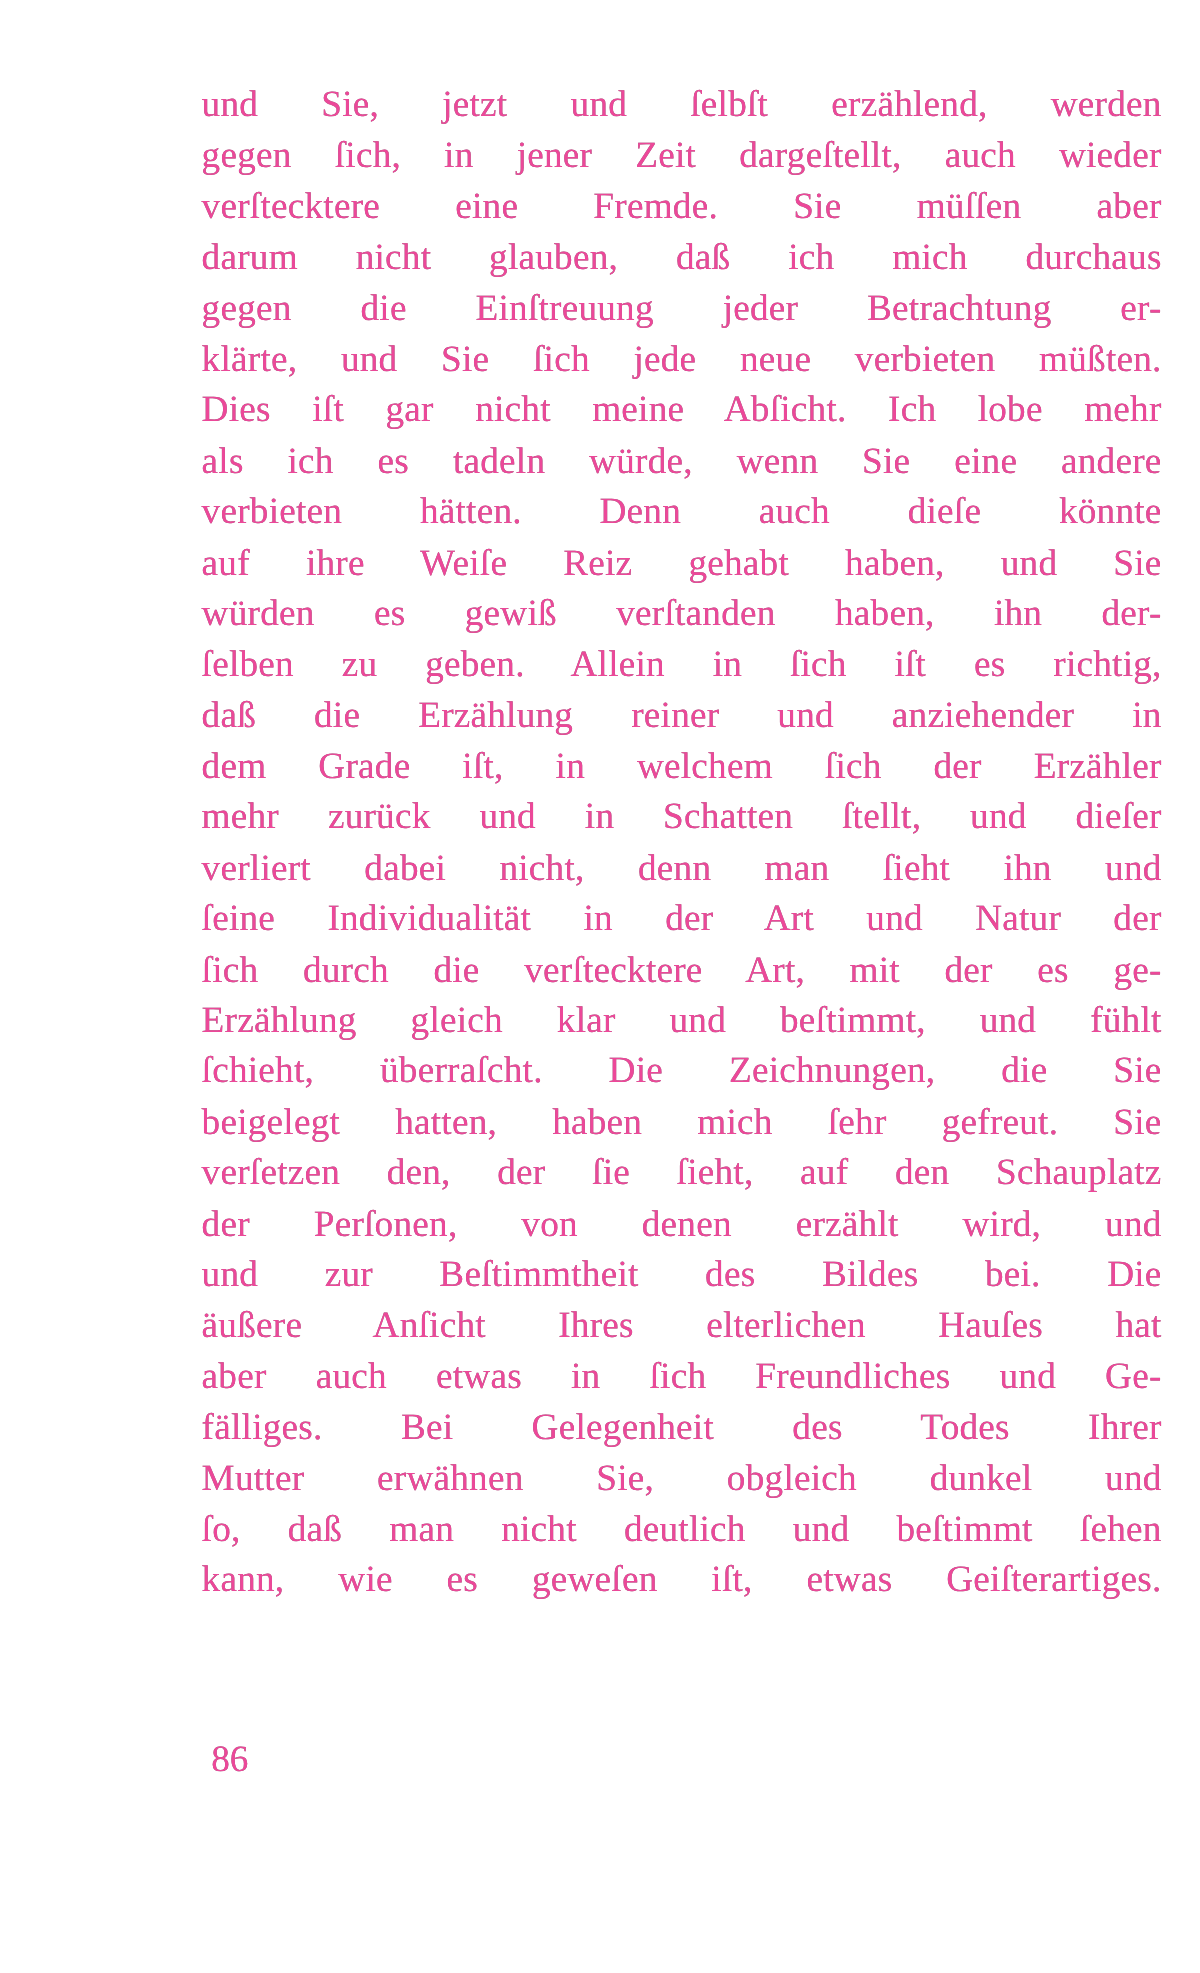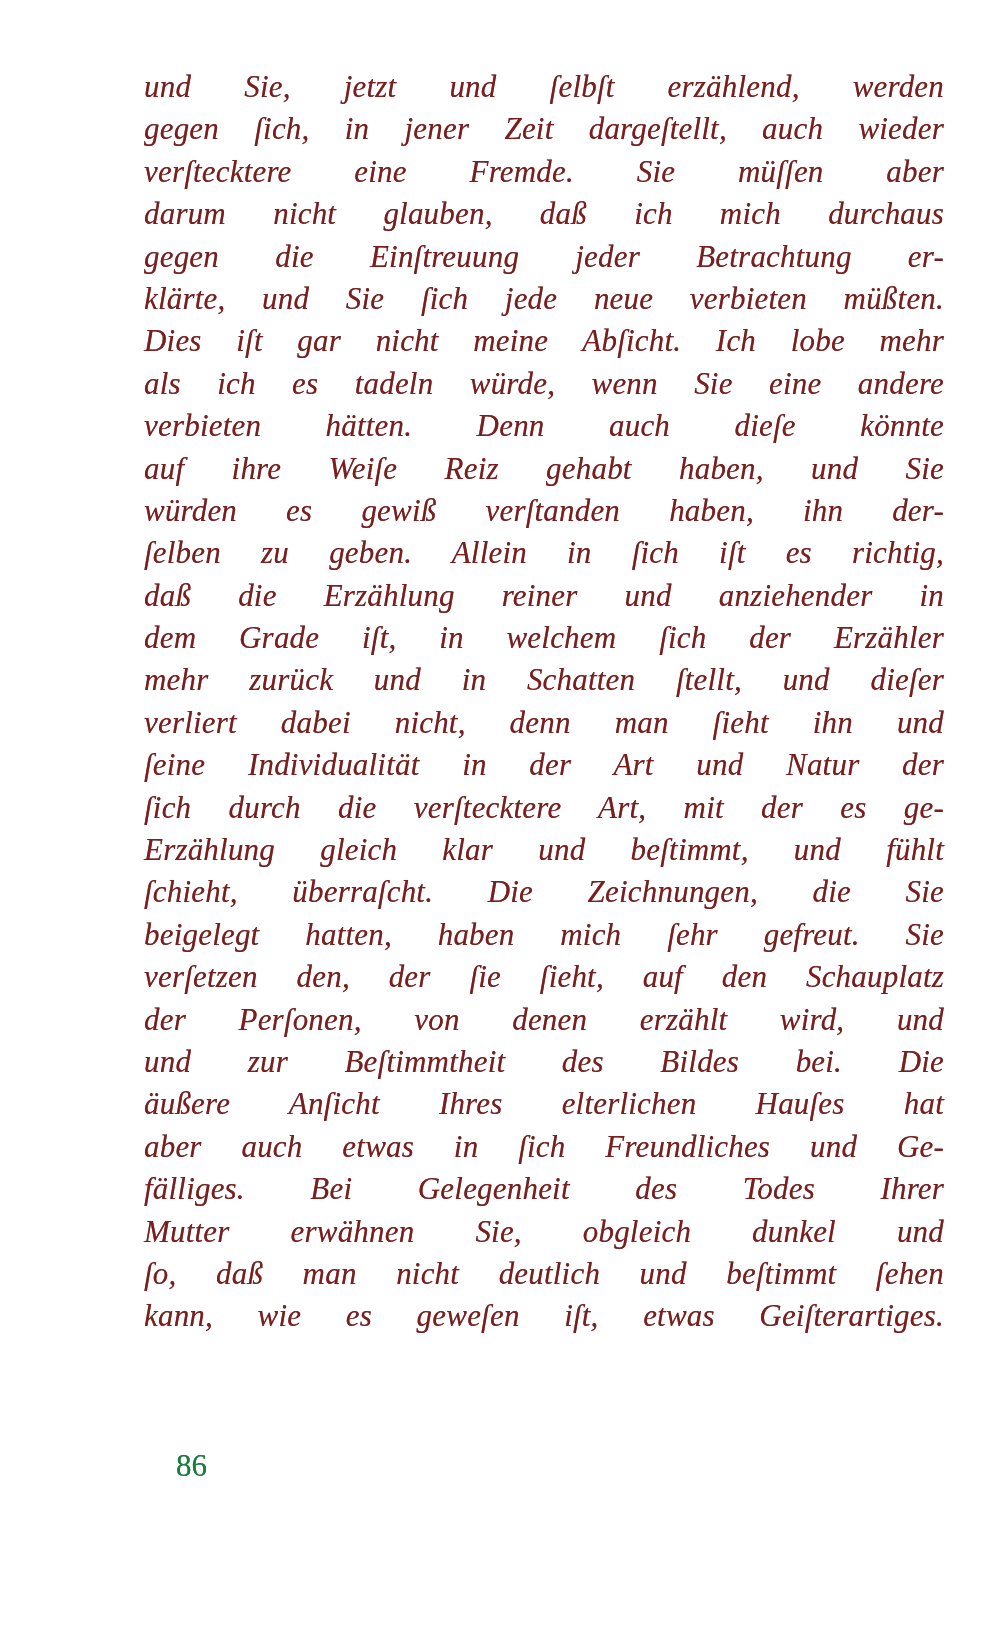--- a/index.html
+++ b/index.html
@@ -14,44 +14,43 @@
     font-family: "Liberation Serif", "DejaVu Serif", serif;
     overflow: hidden;
   }
   .page {
     position: absolute;
     inset: 0;
     background: #ffffff;
   }
   .text-block {
     position: absolute;
-    left: 144px;
+    left: 168px;
     top: 66px;
     width: 800px;
-    color: #7f1d1d;
-    font-style: italic;
+    color: #ec4899;
   }
   .line {
     font-size: 31px;
     height: 42.4px;
     line-height: 42.4px;
     white-space: normal;
     text-align: justify;
     text-align-last: justify;
     letter-spacing: 0.2px;
     
     text-shadow: 0 0 0.5px rgba(0,0,0,0.55);
   }
   .page-number {
     position: absolute;
     left: 176px;
     top: 1446px;
     font-size: 31px;
     line-height: 40px;
-    color: #15803d;
+    color: #ec4899;
     text-shadow: 0 0 0.5px rgba(0,0,0,0.55);
   }
 </style>
 </head>
 <body>
 
 <div class="page">
   <div class="text-block" id="text-block">
       <div class="line">und Sie, jetzt und ſelbſt erzählend, werden</div>
       <div class="line">gegen ſich, in jener Zeit dargeſtellt, auch wieder</div>

